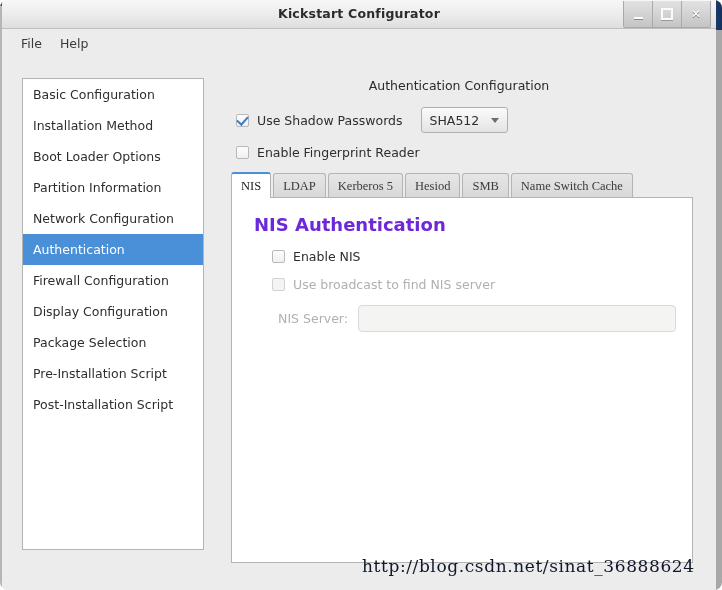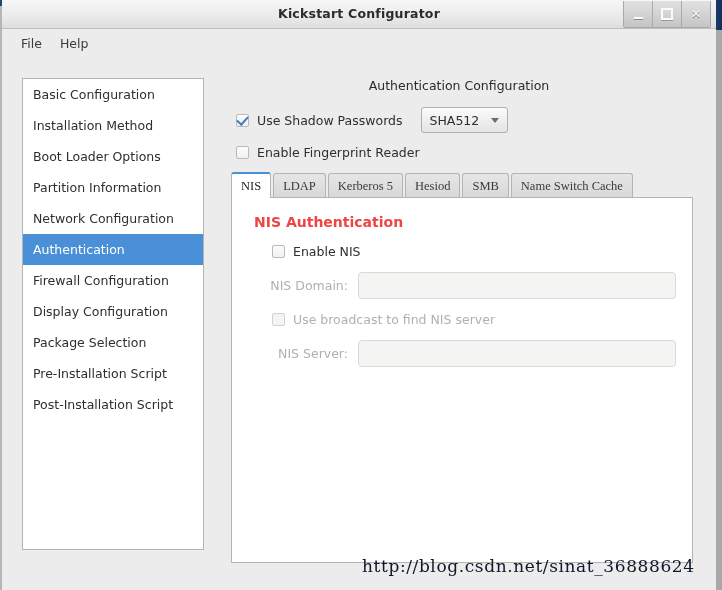--- a/index.html
+++ b/index.html
@@ -11,20 +11,21 @@
     background: #ffffff;
     font-family: "DejaVu Sans", "Liberation Sans", sans-serif;
   }
 
   #app {
     position: relative;
     width: 722px;
     height: 590px;
     background: #ececec;
     overflow: hidden;
+    border-radius: 8px;
   }
 
   
   .frame-right-top {
     position: absolute;
     right: 0; top: 0;
     width: 6px; height: 30px;
     background: linear-gradient(to right, #1b3a6b, #14305c);
   }
   .frame-right-bottom {
@@ -275,23 +276,23 @@
     width: 462px;
     height: 366px;
     background: #ffffff;
     border: 1px solid #b4b4b4;
     box-sizing: border-box;
     padding: 16px 16px 0 18px;
     position: relative;
     z-index: 1;
   }
   .tabpanel-title {
-    font-size: 14px;
+    font-size: 18px;
     font-weight: bold;
-    color: #ef4444;
+    color: #6d28d9;
     margin: 0 0 14px 4px;
   }
   .field-row {
     display: flex;
     align-items: center;
     margin-bottom: 13px;
   }
   .field-label {
     width: 108px;
     text-align: right;
@@ -412,24 +413,20 @@
       </div>
 
       <div class="tabpanel">
         <div class="tabpanel-title">NIS Authentication</div>
 
         <div class="check-row indent-check">
           <div class="cb"></div>
           <div class="cb-label">Enable NIS</div>
         </div>
 
-        <div class="field-row">
-          <div class="field-label">NIS Domain:</div>
-          <input class="field-input" type="text" disabled="" placeholder="" style="">
-        </div>
 
         <div class="check-row indent-check">
           <div class="cb disabled"></div>
           <div class="cb-label disabled">Use broadcast to find NIS server</div>
         </div>
 
         <div class="field-row">
           <div class="field-label">NIS Server:</div>
           <input class="field-input" type="text" disabled="" placeholder="" style="">
         </div>

